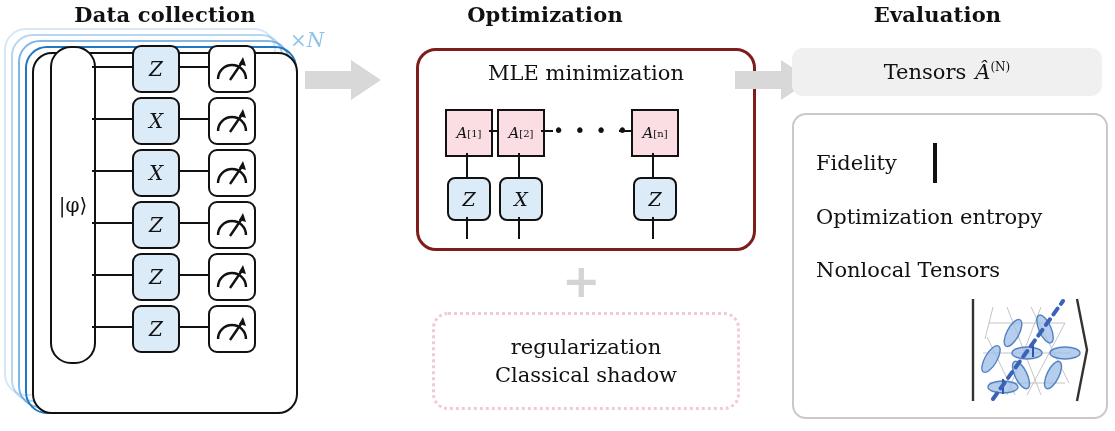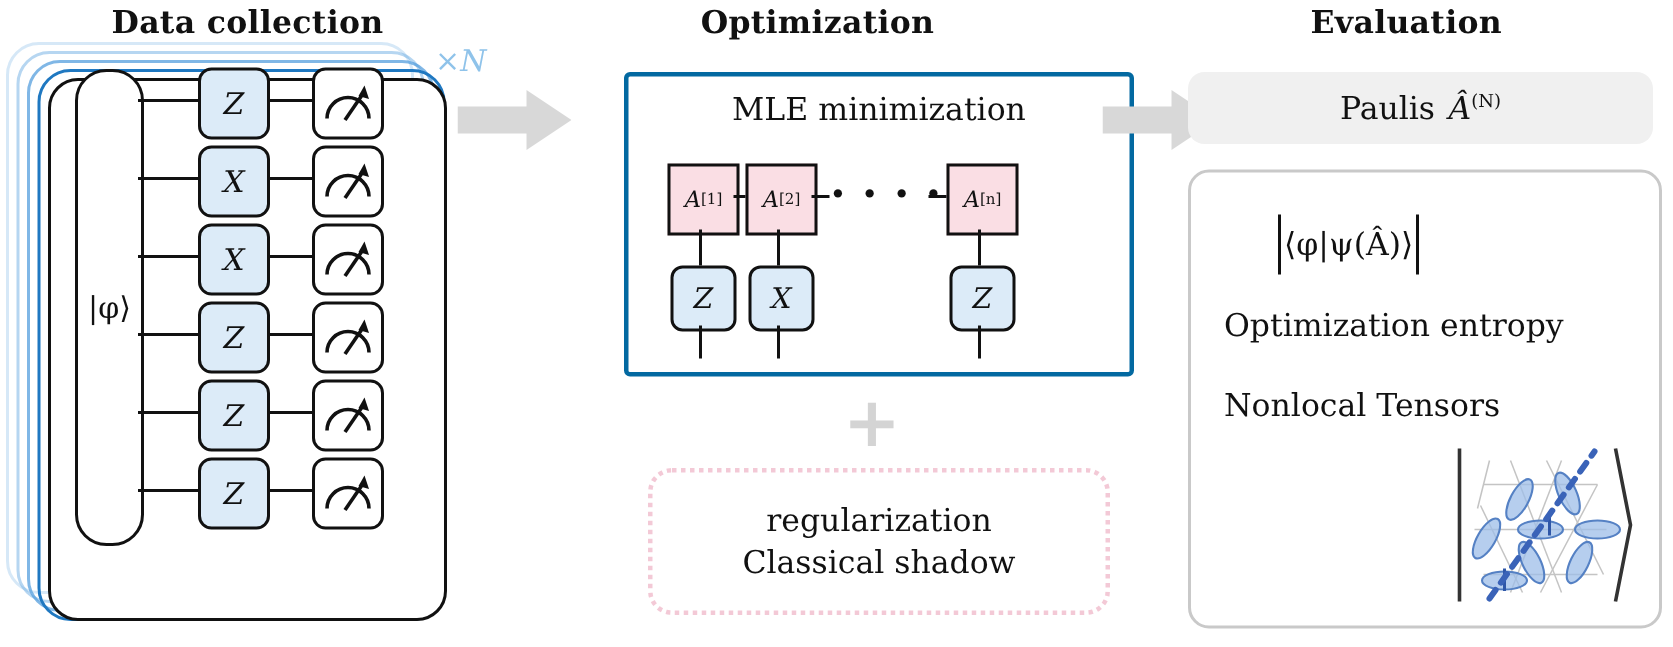--- a/index.html
+++ b/index.html
@@ -54,21 +54,21 @@
   }
   .meter svg{display:block;width:100%;height:100%;}
 
   
   .arrow{position:absolute;}
   .arrow svg{display:block;}
 
   
   .mlebox{
     position:absolute;left:86px;top:48px;width:334px;height:197px;
-    border:3px solid #0369a1;border-radius:4px;background:#fff;
+    border:3px solid #7f1d1d;border-radius:20px;background:#fff;
   }
   .mle-title{
     position:absolute;left:0;top:10px;width:100%;text-align:center;
     font-size:21px;
   }
   .mps{position:absolute;left:26px;top:58px;width:282px;height:125px;}
   .tensor{
     position:absolute;width:44px;height:44px;
     border:2px solid #111;background:#fadee4;
     display:flex;align-items:center;justify-content:center;
@@ -271,30 +271,30 @@
 <div class="arrow" style="left:735px;top:58px;">
   <svg width="76" height="44" viewBox="0 0 76 44">
       <polygon points="0,13 46,13 46,2 76,22 46,42 46,31 0,31" fill="#d8d8d8"></polygon>
     </svg>
 </div>
 
 <div class="panel" id="panel-eval">
   <div class="col-title">Evaluation</div>
 
   <div class="tensorbar">
-    <span>Paulis</span>
+    <span>Tensors</span>
     <span class="mathi"><span>Â</span><sup style="font-style:normal;font-size:12px;">(N)</sup></span>
   </div>
 
   <div class="evalbox">
 
     <div class="evrow" style="left:22px;top:28px;">
+      <span>Fidelity</span>
       <span style="display:inline-flex;align-items:center;margin-left:36px;">
         <span class="bigbar" style="height:40px;"></span>
-        <span style="padding:0 2px;">⟨φ|ψ(Â)⟩</span>
         <span class="bigbar" style="height:40px;"></span>
       </span>
     </div>
 
     <div class="evrow" style="left:22px;top:90px;">
       <span>Optimization entropy</span>
     </div>
 
     <div class="evrow" style="left:22px;top:143px;">
       <span>Nonlocal Tensors</span>

